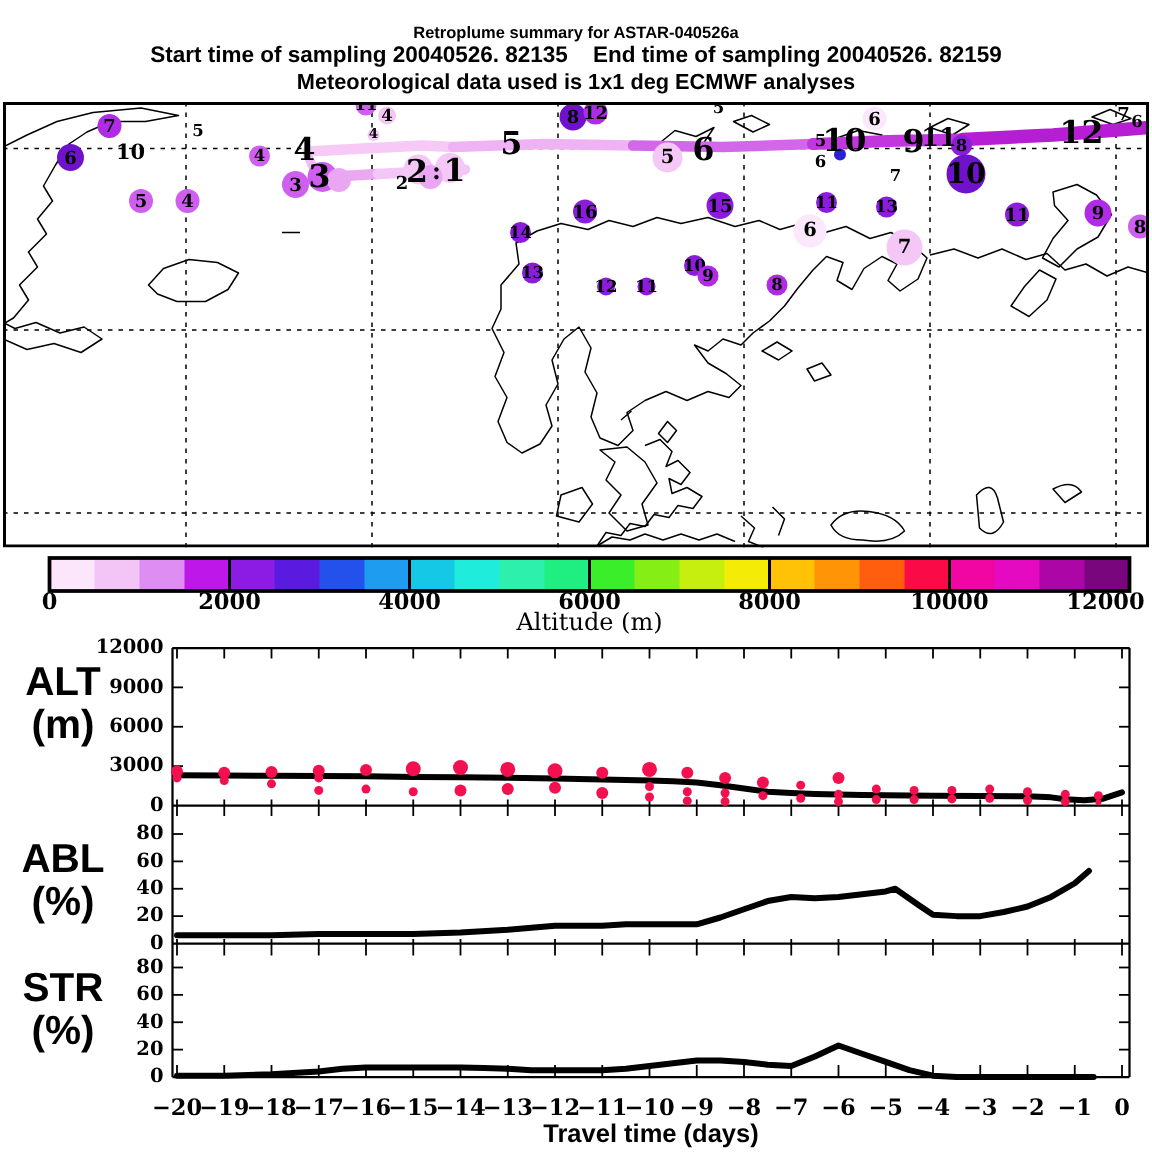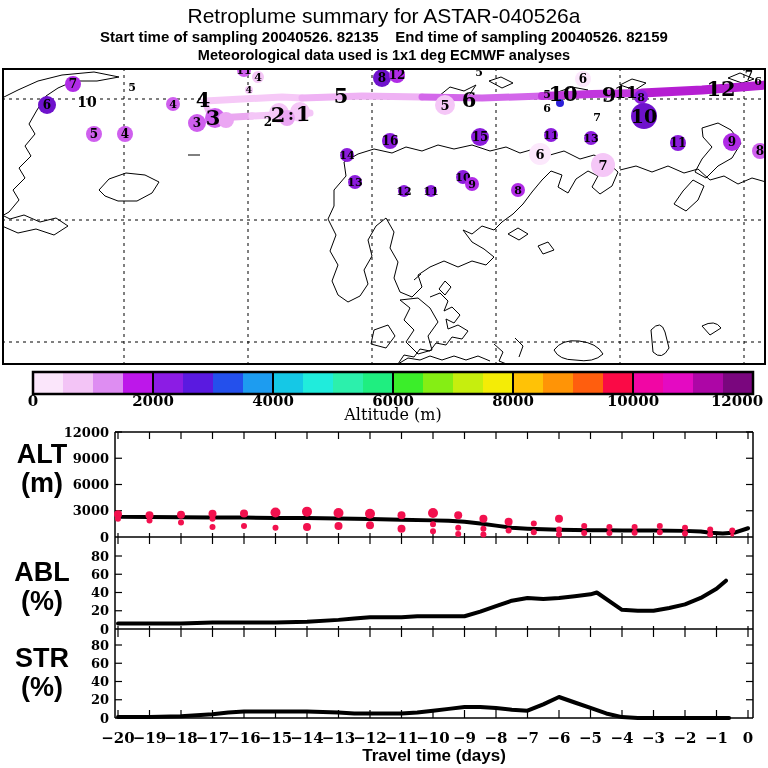--- a/index.html
+++ b/index.html
@@ -1,19 +1,19 @@
 <!DOCTYPE html>
 <html><head>
 <meta charset="utf-8">
 <style>
   html,body{margin:0;padding:0;background:#ffffff;}
   .page{position:relative;width:768px;height:768px;background:#ffffff;overflow:hidden;
         font-family:"Liberation Sans",sans-serif;}
   .titles{position:absolute;left:0;top:0;width:768px;text-align:center;color:#000;}
-  .t1{font-size:21px;font-weight:normal;margin-top:4px;}
+  .t1{font-size:11px;font-weight:bold;margin-top:16px;}
   .t2{font-size:15px;font-weight:bold;margin-top:0;white-space:pre;}
   .t3{font-size:14.5px;font-weight:bold;margin-top:2px;}
   svg text{font-family:"DejaVu Serif",serif;}
   svg .sans{font-family:"Liberation Sans",sans-serif;}
 </style>
 </head>
 <body>
 
 <div class="page">
   <div class="titles">

